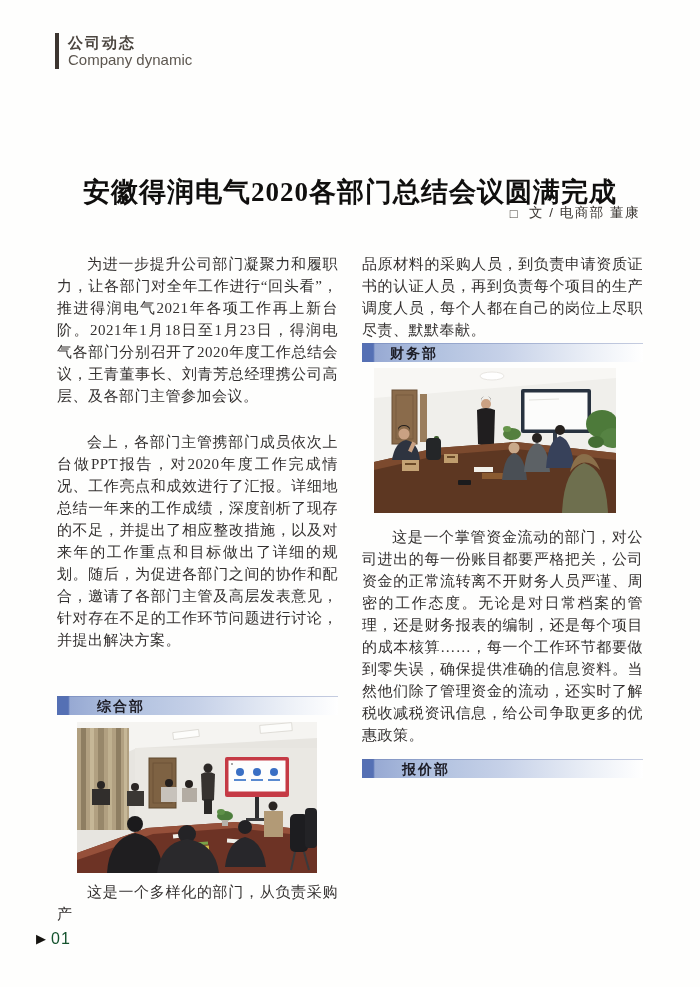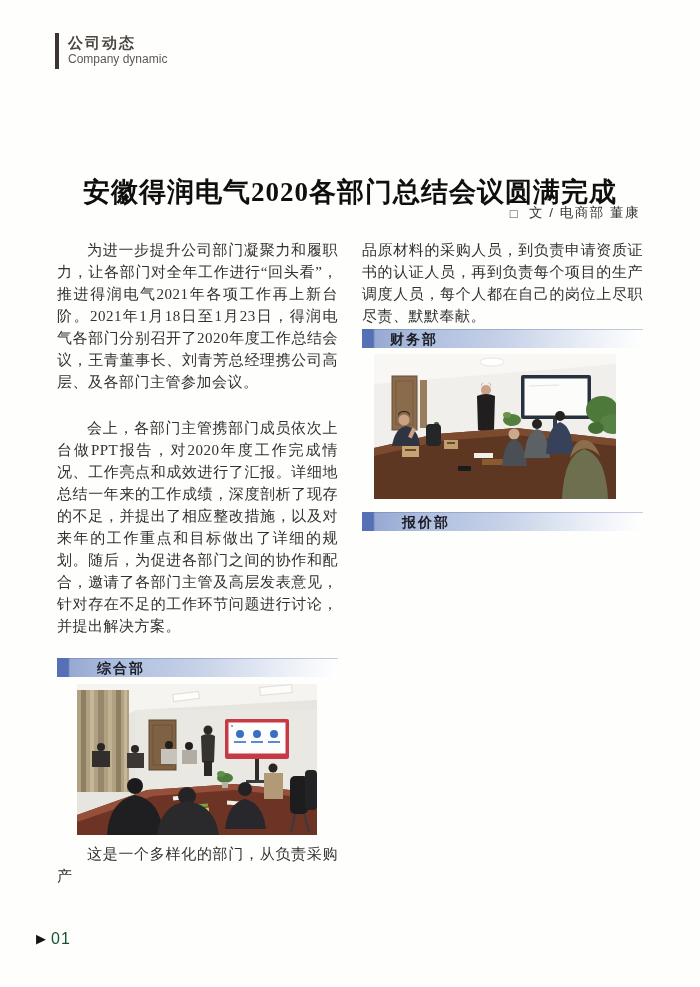--- a/index.html
+++ b/index.html
@@ -5,46 +5,46 @@
   html,body{margin:0;padding:0;background:#ffffff;}
   .page{
     position:relative;width:700px;height:987px;background:#fefefd;
     font-family:"Liberation Serif",serif;color:#343130;overflow:hidden;
   }
   
   .eyebrow{position:absolute;top:33px;left:55px;display:flex;align-items:flex-start;}
   .eyebrow-bar{width:4px;background:#3c3530;margin-right:9px;height:36px;}
   .eyebrow-text{display:flex;flex-direction:column;justify-content:center;}
   .eyebrow-zh{font-family:"Liberation Sans",sans-serif;font-weight:bold;font-size:15px;color:#4c4640;letter-spacing:2px;line-height:19px;}
-  .eyebrow-en{font-family:"Liberation Sans",sans-serif;font-size:12px;color:#5d5750;line-height:15px;}
+  .eyebrow-en{font-family:"Liberation Sans",sans-serif;font-size:15px;color:#5d5750;line-height:15px;}
   
   .title-main{position:absolute;top:120px;left:0;width:100%;text-align:center;
     font-size:31px;font-weight:bold;color:#c3121c;letter-spacing:3px;}
   .title-sub{position:absolute;top:174px;left:0;width:100%;text-align:center;
     font-size:27px;font-weight:bold;color:#100f0e;letter-spacing:1px;}
   .byline{position:absolute;top:204px;right:60px;font-family:"Liberation Sans",sans-serif;
     font-size:13.5px;color:#3b3733;letter-spacing:1.5px;display:flex;align-items:center;gap:10px;}
   .byline .box{font-size:13px;color:#4a4640;}
   
-  .columns{position:absolute;top:239px;left:57px;width:586px;display:flex;gap:24px;}
+  .columns{position:absolute;top:253px;left:57px;width:586px;display:flex;gap:24px;}
   .col{width:285px;font-size:15px;line-height:22px;text-align:justify;letter-spacing:0.5px;}
   .col p{margin:0;text-indent:2em;}
   .col p.no-indent{text-indent:0;}
   .p-gap-left{margin-top:24px !important;}
   .p-gap-small{margin-top:4px !important;}
   .p-after-photo{margin-top:13px !important;}
   
   .section-bar{
     height:19px;line-height:19px;
     background:linear-gradient(90deg,#5570b4 0%,#5570b4 4%,#97a9d3 4.6%,#aebfde 22%,#c6d1e8 50%,#ecf0f7 82%,#ffffff 100%);
     font-family:"Liberation Sans",sans-serif;font-size:14px;font-weight:bold;
     color:#1d1d26;letter-spacing:2px;padding-left:40px;box-sizing:border-box;
     border-top:1px solid rgba(90,110,165,0.35);
   }
-  .bar-general{margin-top:21px;}
+  .bar-general{margin-top:45px;}
   .bar-finance{margin-top:2px;padding-left:28px;}
   .bar-quote{margin-top:13px;}
   
   .photo{display:block;}
   .photo-left{width:240px;height:151px;margin:7px 0 0 20px;}
   .photo-right{width:242px;height:145px;margin:6px 0 0 12px;}
   .caption{margin-top:8px !important;}
   
   .footer{position:absolute;left:36px;top:929px;display:flex;align-items:center;gap:5px;}
   .footer .arrow{font-size:13px;color:#15130f;line-height:20px;}
@@ -230,20 +230,21 @@
           <path d="M128,112 q2,-24 12,-27 q11,3 13,27 Z" fill="#4a4f55"></path>
           <circle cx="163" cy="70" r="5" fill="#26221f"></circle>
           <path d="M150,104 q2,-26 13,-29 q11,3 13,29 Z" fill="#5c6165"></path>
           <circle cx="186" cy="62" r="5" fill="#26221f"></circle>
           <path d="M172,100 q2,-28 14,-32 q12,4 14,32 Z" fill="#37415a"></path>
           <path d="M188,145 q2,-44 22,-50 q22,6 24,50 Z" fill="#6e6f4e"></path>
           <path d="M196,104 q14,-18 30,-2 q-6,-16 -16,-16 q-10,0 -14,18 Z" fill="#8a6f4a"></path>
         </g>
       </svg>
 
+      <p class="p-after-photo">这是一个掌管资金流动的部门，对公司进出的每一份账目都要严格把关，公司资金的正常流转离不开财务人员严谨、周密的工作态度。无论是对日常档案的管理，还是财务报表的编制，还是每个项目的成本核算……，每一个工作环节都要做到零失误，确保提供准确的信息资料。当然他们除了管理资金的流动，还实时了解税收减税资讯信息，给公司争取更多的优惠政策。</p>
 
       <div class="section-bar bar-quote">
         <span>报价部</span>
       </div>
     </div>
   </div>
 
   <div class="footer">
     <span class="arrow">▶</span>
     <span class="num">01</span>

